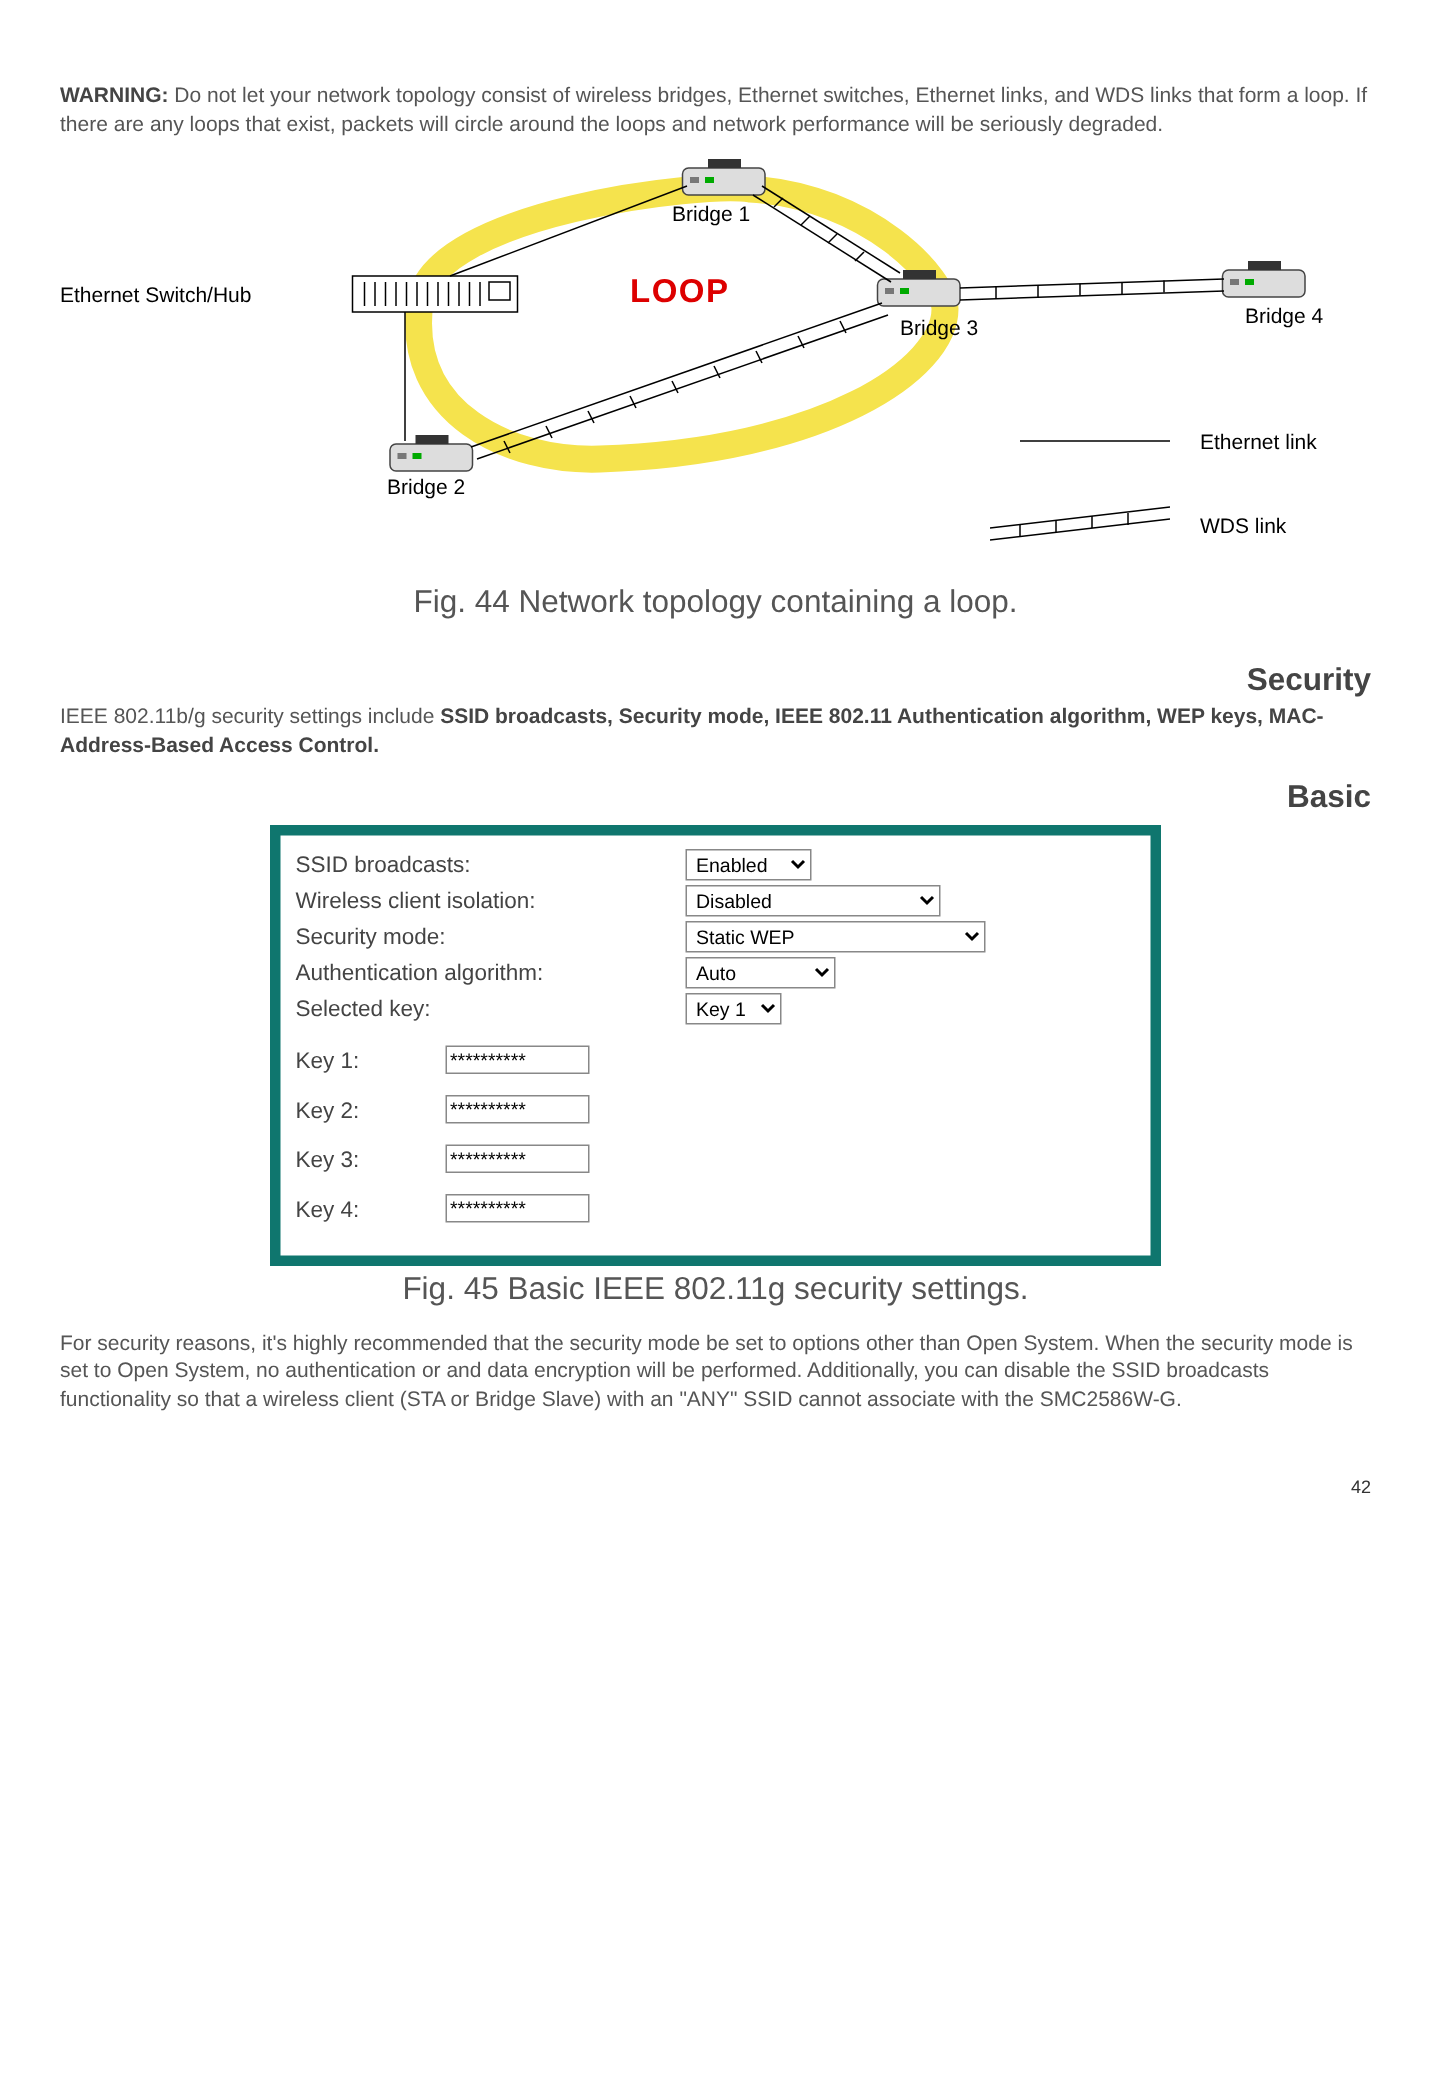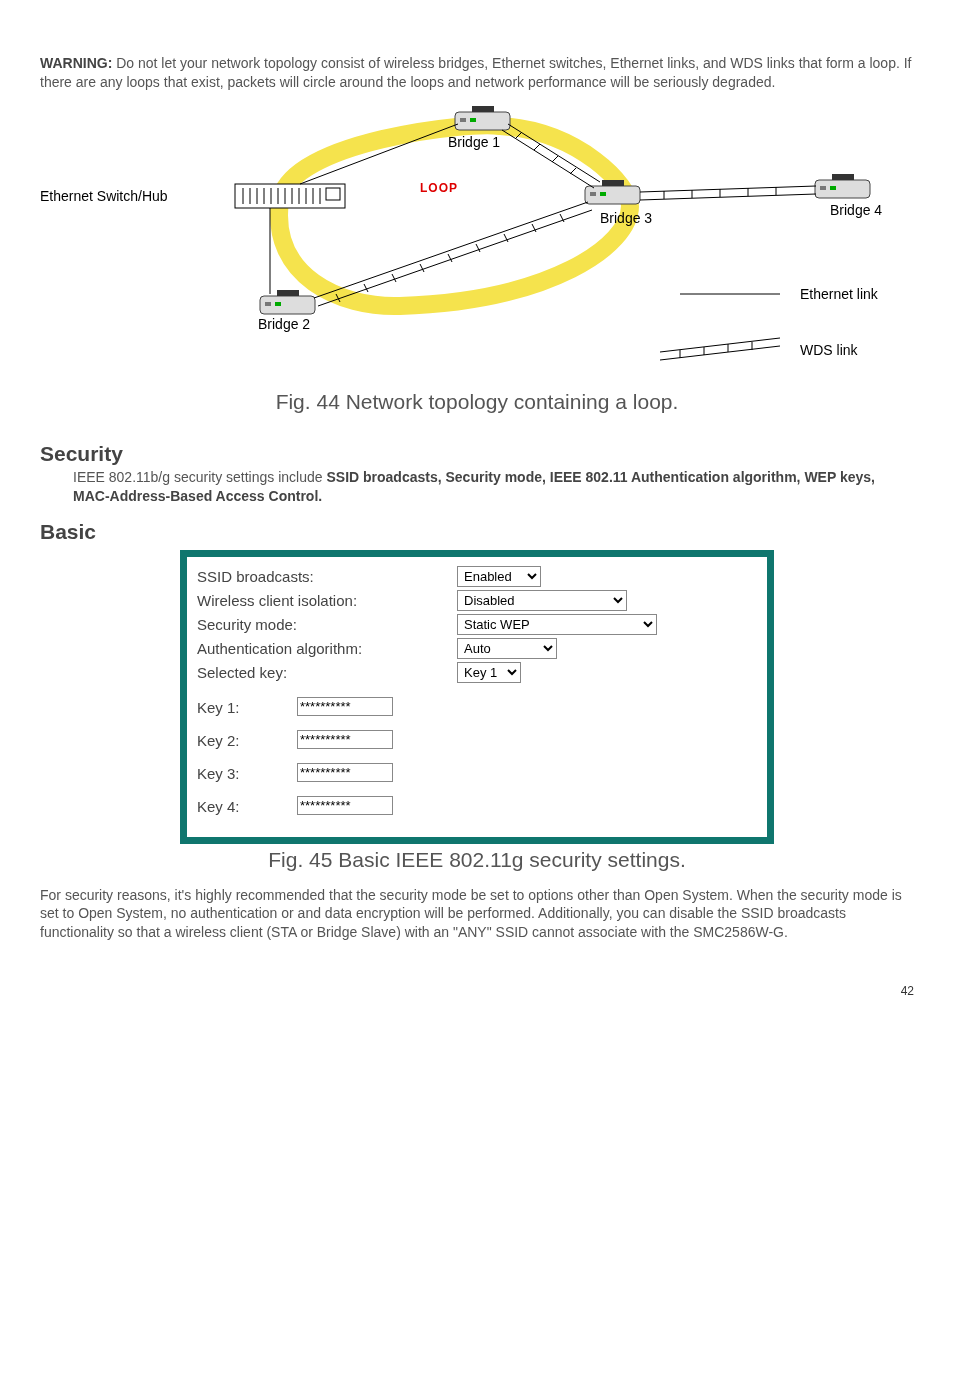--- a/index.html
+++ b/index.html
@@ -24,20 +24,21 @@
     font-size: 21px;
     color: #555;
     margin-top: 4px;
     margin-bottom: 28px;
   }
   .section-head {
     font-weight: bold;
     font-size: 21px;
     color: #444;
     margin-top: 8px;
+    text-align: right;
   }
   .form-box {
     border: 7px solid #0f766e;
     width: 560px;
     margin: 6px auto 2px auto;
     font-family: Verdana, Arial, sans-serif;
     font-size: 15px;
     color: #444;
     padding: 6px 10px 8px 10px;
   }
@@ -199,29 +200,29 @@
     <line x1="664" y1="241" x2="664" y2="249"></line>
     <line x1="688" y1="238" x2="688" y2="246"></line>
     <line x1="712" y1="236" x2="712" y2="244"></line>
   </g>
 </svg>
 <span class="dlabel" style="left:0px; top:82px;">Ethernet Switch/Hub</span>
 <span class="dlabel" style="left:408px; top:28px;">Bridge 1</span>
 <span class="dlabel" style="left:218px; top:210px;">Bridge 2</span>
 <span class="dlabel" style="left:560px; top:104px;">Bridge 3</span>
 <span class="dlabel" style="left:790px; top:96px;">Bridge 4</span>
-<span class="dlabel" style="left:380px; top:75px; color:#d00; font-weight:bold; font-size:12px; letter-spacing:1px;">LOOP</span>
+<span class="dlabel" style="left:380px; top:75px; color:#d00; font-weight:bold; font-size:22px; letter-spacing:1px;">LOOP</span>
 <span class="dlabel" style="left:760px; top:180px;">Ethernet link</span>
 <span class="dlabel" style="left:760px; top:236px;">WDS link</span>
 </div>
 
 <div class="fig-caption">Fig. 44 Network topology containing a loop.</div>
 
 <div class="section-head">Security</div>
-<p class="body-text" style="margin-top:2px;margin-left:33px;">
+<p class="body-text" style="margin-top:2px;">
   <span>IEEE 802.11b/g security settings include </span><strong>SSID broadcasts, Security mode, IEEE 802.11 Authentication algorithm, WEP keys, MAC-Address-Based Access Control.</strong>
 </p>
 
 <div class="section-head" style="margin-top:14px;">Basic</div>
 
 <div class="form-box">
   <div class="form-row">
     <span class="form-label">SSID broadcasts:</span>
     <select class="sel-enabled"><option>Enabled</option></select>
   </div>

